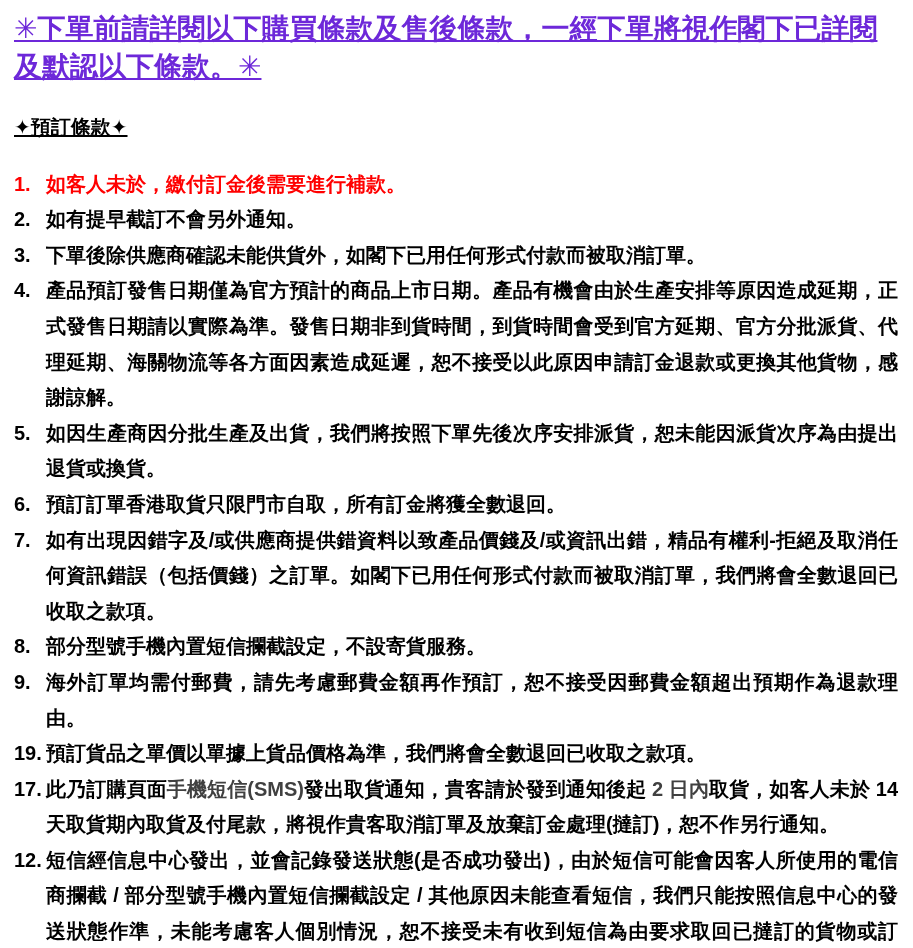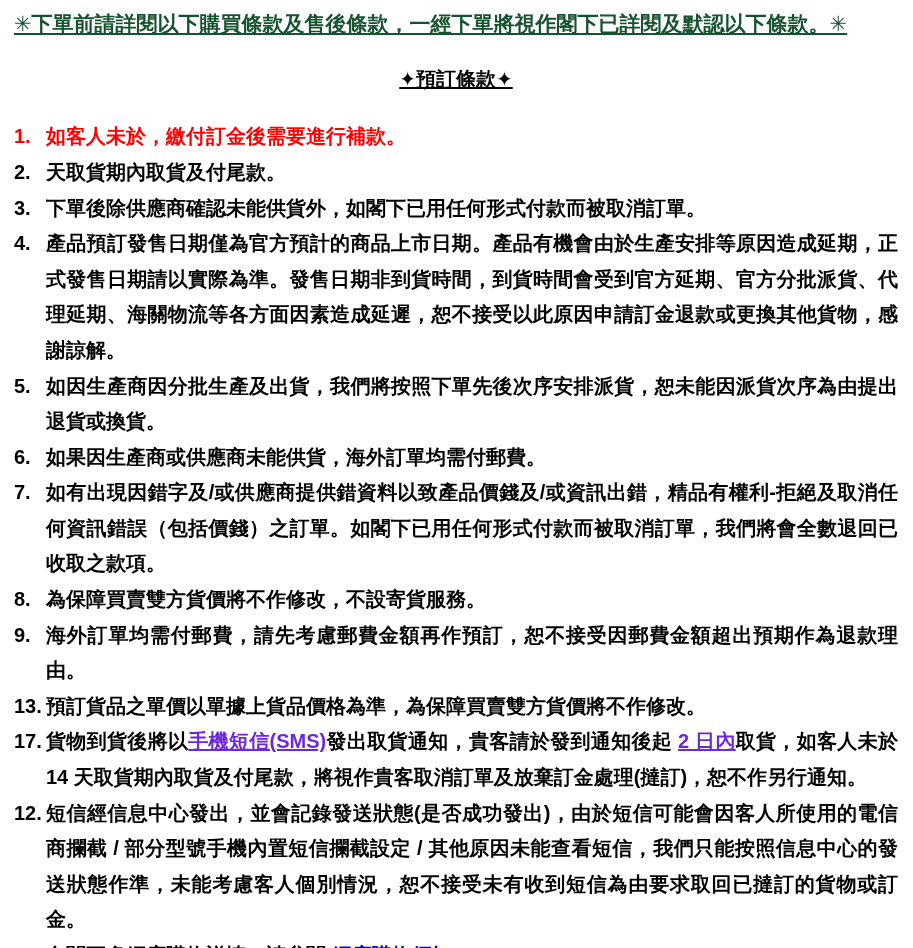--- a/index.html
+++ b/index.html
@@ -7,50 +7,48 @@
   .page {
     width: 913px;
     min-height: 948px;
     padding: 10px 15px 12px 14px;
     font-family: "Liberation Sans", "DejaVu Sans", sans-serif;
     font-weight: 700;
     color: #000000;
     background: #ffffff;
   }
   .title {
-    color: #14532d;
-    font-size: 21px;
+    color: #6d28d9;
+    font-size: 28px;
     line-height: 1.35;
     text-decoration: underline;
     margin: 0 0 28px 0;
   }
   .section-heading {
     color: #000000;
     font-size: 20px;
     text-decoration: underline;
     margin: 0 0 26px 0;
-    text-align: center;
   }
   .terms { font-size: 20px; }
   .term {
     display: flex;
     line-height: 1.78;
   }
   .term .num {
     flex: 0 0 32px;
     white-space: nowrap;
   }
   .term .body {
     flex: 1;
     text-align: justify;
   }
   .emphasis, .emphasis .num { color: #ff0000; }
   .hl-red {
-    color: #6d28d9;
-    text-decoration: underline;
+    color: #404040;
   }
   .link {
     color: #0000ee;
     text-decoration: underline;
     cursor: pointer;
   }
 </style>
 </head>
 <body>
 
@@ -59,57 +57,57 @@
 
   <div class="section-heading">✦預訂條款✦</div>
 
   <div class="terms" id="terms-list">
       <div class="term emphasis">
         <span class="num">1.</span>
         <div class="body"><span>如客人未於，繳付訂金後需要進行補款。</span></div>
       </div>
       <div class="term">
         <span class="num">2.</span>
-        <div class="body"><span>天取貨期內取貨及付尾款。</span></div>
+        <div class="body"><span>如有提早截訂不會另外通知。</span></div>
       </div>
       <div class="term">
         <span class="num">3.</span>
         <div class="body"><span>下單後除供應商確認未能供貨外，如閣下已用任何形式付款而被取消訂單。</span></div>
       </div>
       <div class="term">
         <span class="num">4.</span>
         <div class="body"><span>產品預訂發售日期僅為官方預計的商品上市日期。產品有機會由於生產安排等原因造成延期，正式發售日期請以實際為準。發售日期非到貨時間，到貨時間會受到官方延期、官方分批派貨、代理延期、海關物流等各方面因素造成延遲，恕不接受以此原因申請訂金退款或更換其他貨物，感謝諒解。</span></div>
       </div>
       <div class="term">
         <span class="num">5.</span>
         <div class="body"><span>如因生產商因分批生產及出貨，我們將按照下單先後次序安排派貨，恕未能因派貨次序為由提出退貨或換貨。</span></div>
       </div>
       <div class="term">
         <span class="num">6.</span>
-        <div class="body"><span>如果因生產商或供應商未能供貨，海外訂單均需付郵費。</span></div>
+        <div class="body"><span>預訂訂單香港取貨只限門市自取，所有訂金將獲全數退回。</span></div>
       </div>
       <div class="term">
         <span class="num">7.</span>
         <div class="body"><span>如有出現因錯字及/或供應商提供錯資料以致產品價錢及/或資訊出錯，精品有權利-拒絕及取消任何資訊錯誤（包括價錢）之訂單。如閣下已用任何形式付款而被取消訂單，我們將會全數退回已收取之款項。</span></div>
       </div>
       <div class="term">
         <span class="num">8.</span>
-        <div class="body"><span>為保障買賣雙方貨價將不作修改，不設寄貨服務。</span></div>
+        <div class="body"><span>部分型號手機內置短信攔截設定，不設寄貨服務。</span></div>
       </div>
       <div class="term">
         <span class="num">9.</span>
         <div class="body"><span>海外訂單均需付郵費，請先考慮郵費金額再作預訂，恕不接受因郵費金額超出預期作為退款理由。</span></div>
       </div>
       <div class="term">
-        <span class="num">13.</span>
-        <div class="body"><span>預訂貨品之單價以單據上貨品價格為準，為保障買賣雙方貨價將不作修改。</span></div>
+        <span class="num">19.</span>
+        <div class="body"><span>預訂貨品之單價以單據上貨品價格為準，我們將會全數退回已收取之款項。</span></div>
       </div>
       <div class="term">
         <span class="num">17.</span>
-        <div class="body"><span>貨物到貨後將以</span><span class="hl-red">手機短信(SMS)</span><span>發出取貨通知，貴客請於發到通知後起 </span><span class="hl-red">2 日內</span><span>取貨，如客人未於 14 天取貨期內取貨及付尾款，將視作貴客取消訂單及放棄訂金處理(撻訂)，恕不作另行通知。</span></div>
+        <div class="body"><span>此乃訂購頁面</span><span class="hl-red">手機短信(SMS)</span><span>發出取貨通知，貴客請於發到通知後起 </span><span class="hl-red">2 日內</span><span>取貨，如客人未於 14 天取貨期內取貨及付尾款，將視作貴客取消訂單及放棄訂金處理(撻訂)，恕不作另行通知。</span></div>
       </div>
       <div class="term">
         <span class="num">12.</span>
         <div class="body"><span>短信經信息中心發出，並會記錄發送狀態(是否成功發出)，由於短信可能會因客人所使用的電信商攔截 / 部分型號手機內置短信攔截設定 / 其他原因未能查看短信，我們只能按照信息中心的發送狀態作準，未能考慮客人個別情況，恕不接受未有收到短信為由要求取回已撻訂的貨物或訂金。</span></div>
       </div>
       <div class="term">
         <span class="num">13.</span>
         <div class="body"><span>有關更多網店購物詳情，請參閱 </span><a class="link">網店購物須知</a><span> 。</span></div>
       </div>
     </div>

